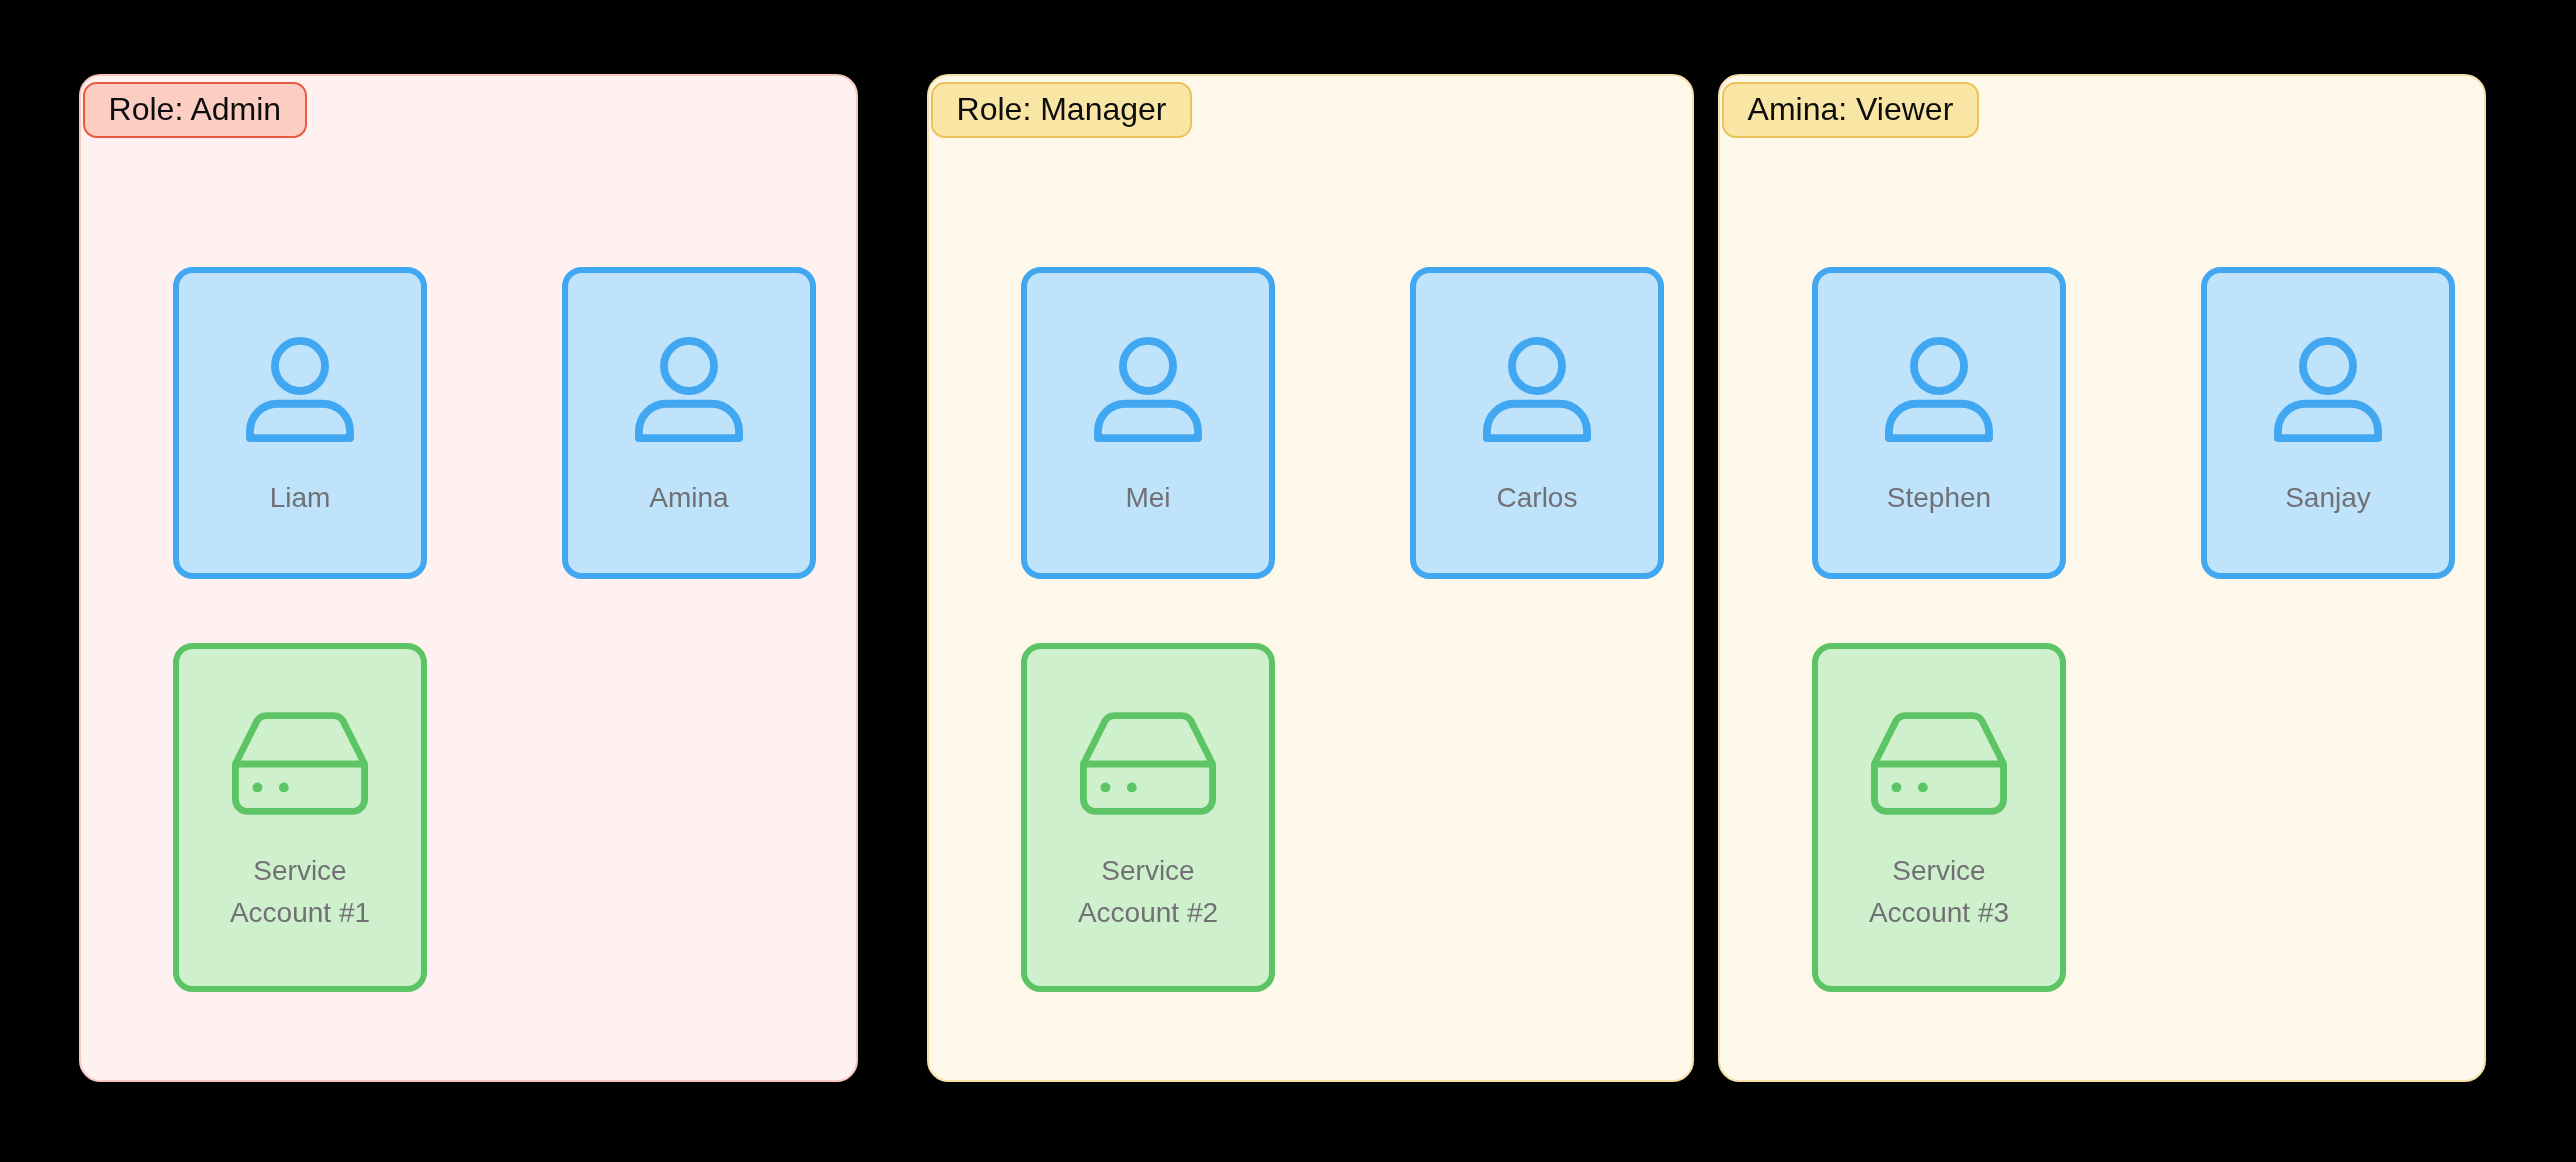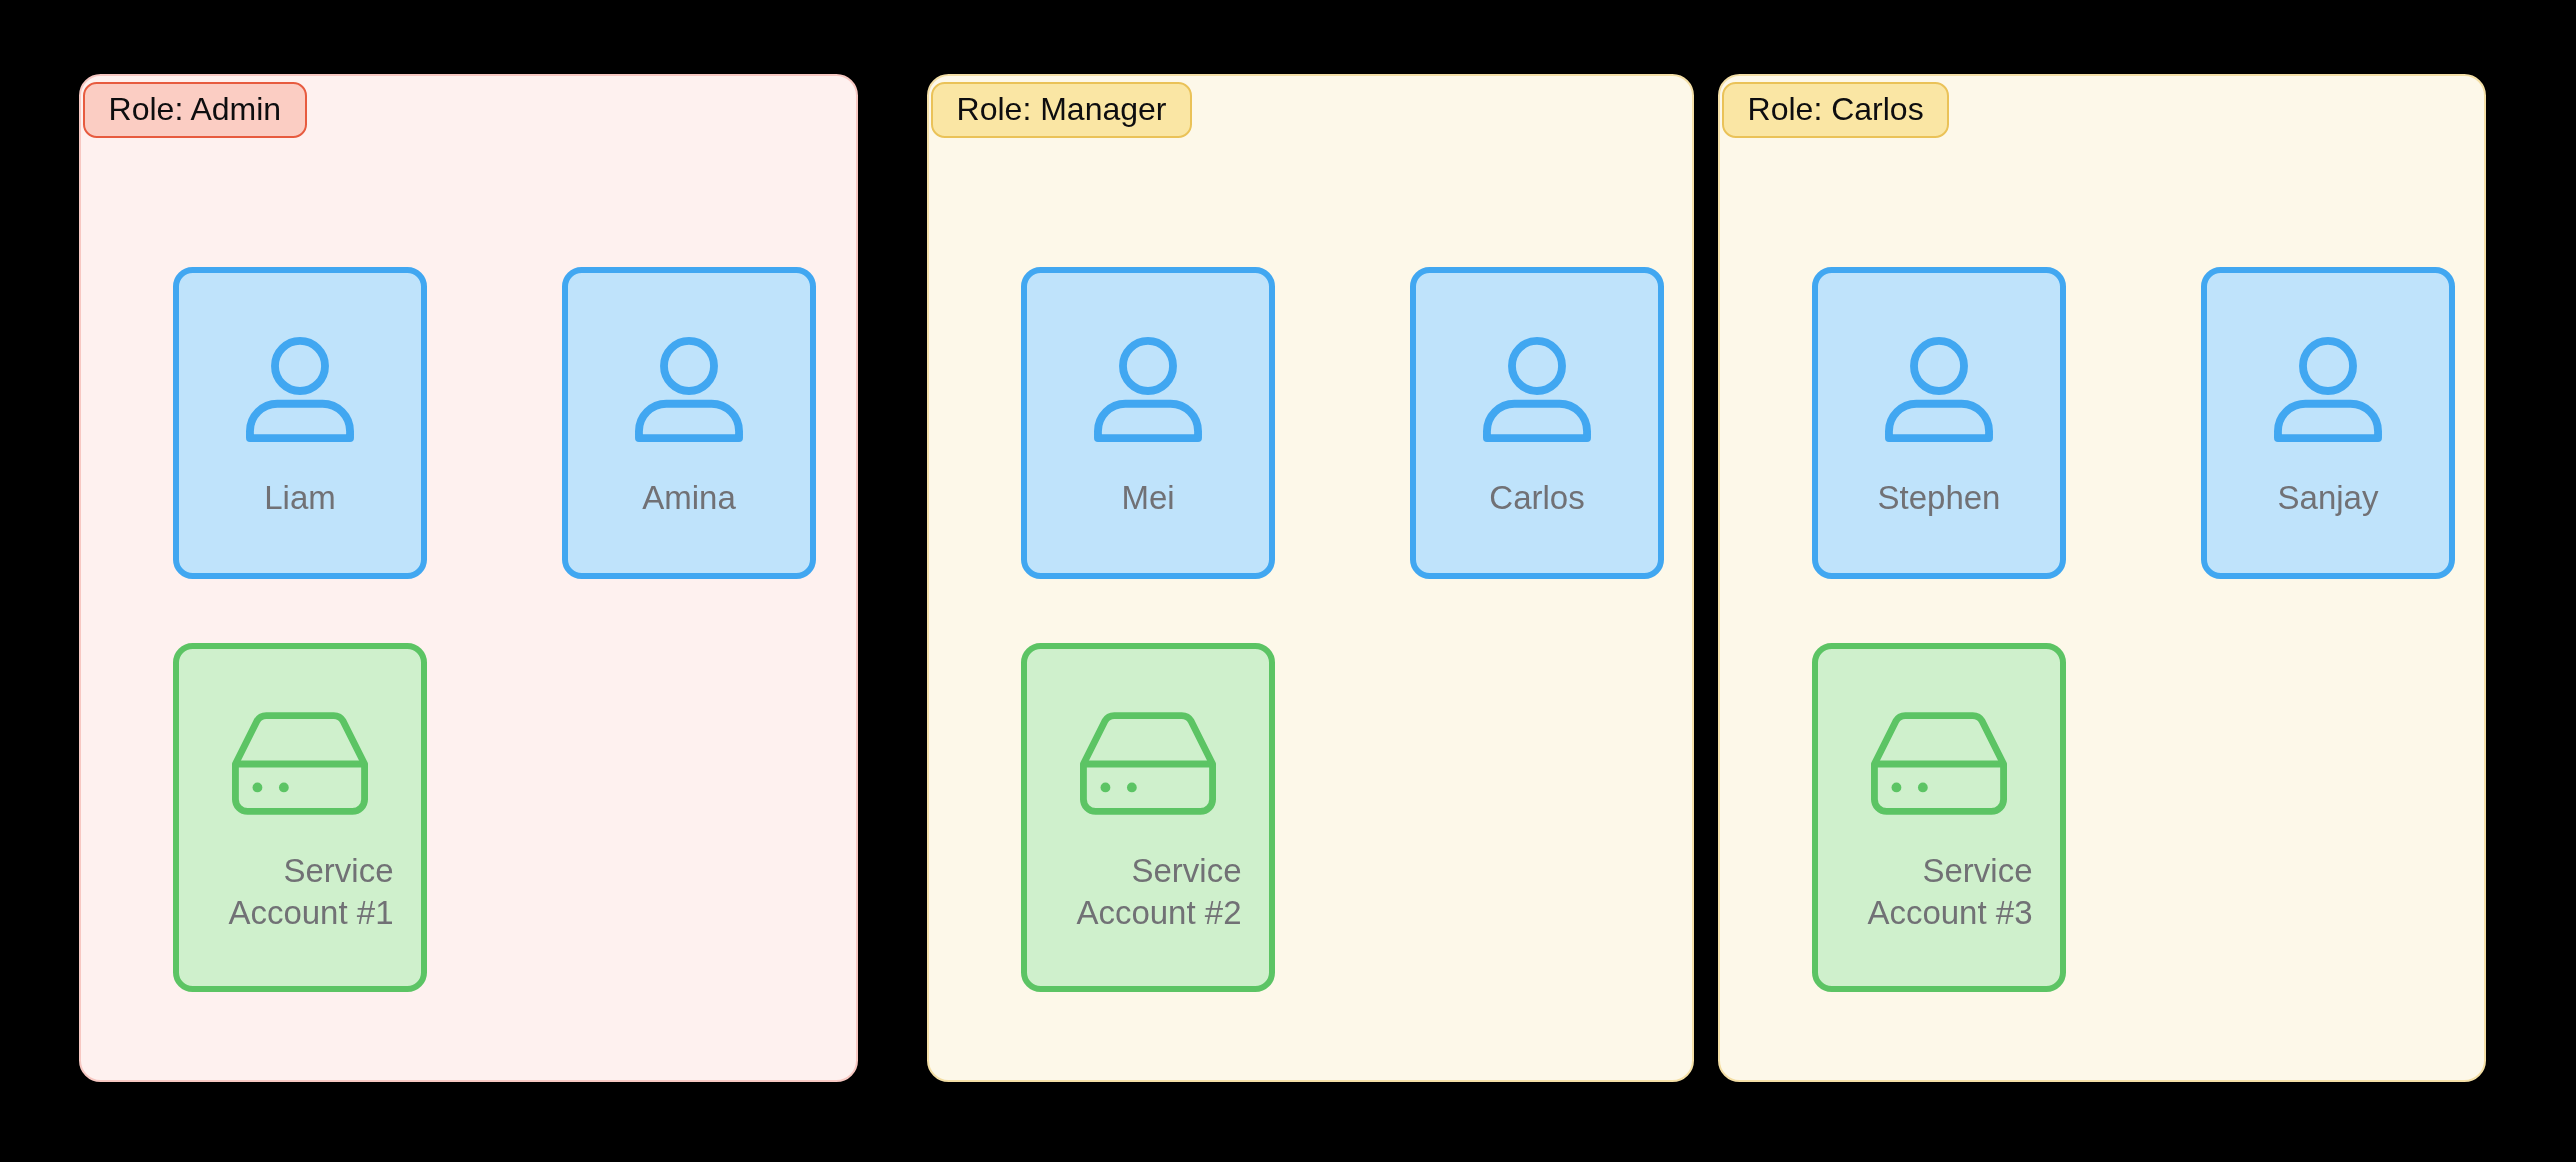--- a/index.html
+++ b/index.html
@@ -85,24 +85,24 @@
     background: var(--service-card-bg, #CFF0CC);
     border-color: var(--service-card-border, #5CC464);
     color: var(--service-card-border, #5CC464);
   }
 
   .user-icon  { margin-top: 64px; display: block; }
   .drive-icon { margin-top: 63px; display: block; }
 
   .card-label {
     margin-top: 35px;
-    font-size: 33px;
+    font-size: 28px;
     line-height: 42px;
     color: var(--name-text, #717175);
-    text-align: right;
+    text-align: center;
   }
   .service-card .card-label { max-width: 187px; }
 </style>
 </head>
 <body>
 
 <div class="stage">
 
   <div class="panel admin" id="panel-admin">
     <div class="badge admin">Role: Admin</div>
@@ -158,21 +158,21 @@
         <path d="M35,3.5 H104 C108,3.5 111.5,5.5 113.5,9 L135.5,53 V89 C135.5,96 130,101.5 123,101.5 H16 C9,101.5 3.5,96 3.5,89 V53 L25.5,9 C27.5,5.5 31,3.5 35,3.5 Z" stroke="currentColor" stroke-width="7" stroke-linejoin="round"></path>
         <line x1="3.5" y1="53" x2="135.5" y2="53" stroke="currentColor" stroke-width="7"></line>
         <circle cx="26" cy="77" r="5" fill="currentColor"></circle>
         <circle cx="53" cy="77" r="5" fill="currentColor"></circle>
       </svg>
       <div class="card-label">Service Account #2</div>
     </div>
   </div>
 
   <div class="panel role" id="panel-viewer">
-    <div class="badge role">Role: Carlos</div>
+    <div class="badge role">Amina: Viewer</div>
 
     <div class="card user-card col-left">
       <svg class="user-icon" width="108" height="105" viewBox="0 0 110 107" fill="none">
         <circle cx="55" cy="29.5" r="25.5" stroke="currentColor" stroke-width="8"></circle>
         <path d="M4,103 V96 C4,80.5 16.5,68 32,68 H78 C93.5,68 106,80.5 106,96 V103 Z" stroke="currentColor" stroke-width="8" stroke-linejoin="round"></path>
       </svg>
       <div class="card-label">Stephen</div>
     </div>
 
     <div class="card user-card col-right">

